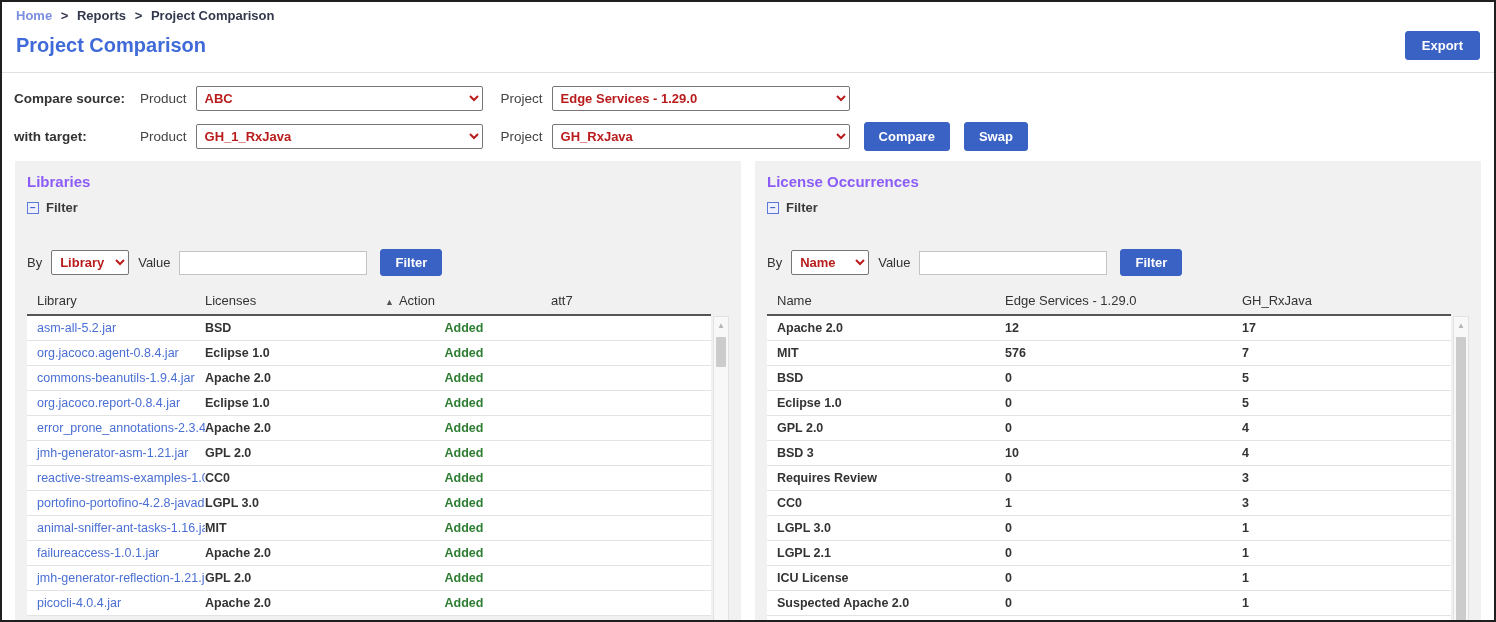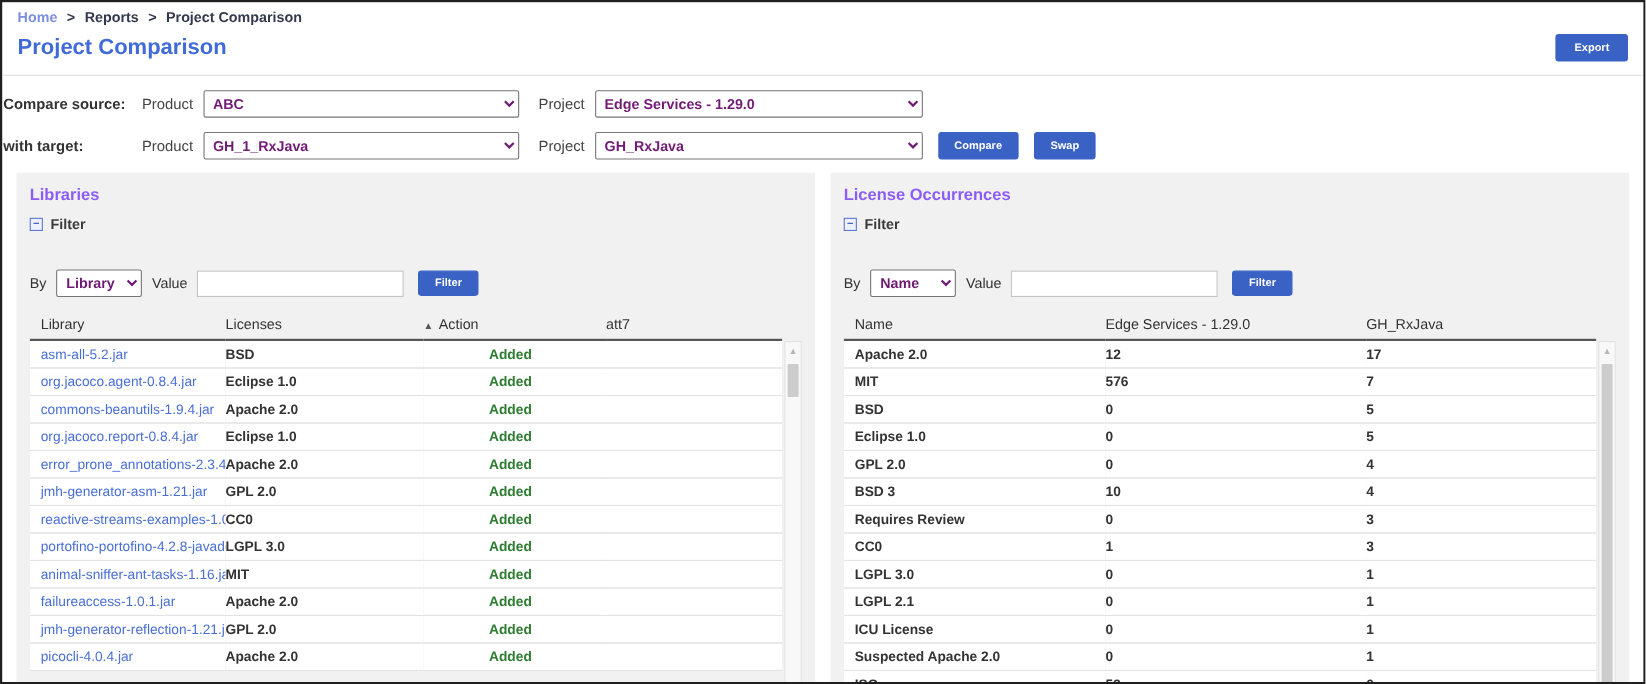--- a/index.html
+++ b/index.html
@@ -6,30 +6,30 @@
   body { font-family:"Liberation Sans", sans-serif; background:#fff; }
   .page { width:1496px; height:622px; border:2px solid #1f1f1f; background:#fff; overflow:hidden; position:relative; }
 
   
   .top { padding:6px 14px 0 14px; border-bottom:1px solid #e0e0e0; }
   .breadcrumb { font-size:13px; font-weight:700; color:#33384d; }
   .crumb-link { color:#7b8ee0; text-decoration:none; cursor:pointer;text-align:right; }
   .crumb-sep { color:#33384d; margin:0 5px; }
   .title-row { display:flex; justify-content:space-between; align-items:center; margin-top:8px; padding-bottom:12px; }
   .page-title { font-size:20px; font-weight:700; color:#3f6ad8; }
-  .btn { background:#3a62c4; color:#fff; font-weight:700; font-size:10px; border:1px solid #3a62c4; border-radius:3px; padding:6px 14px; cursor:pointer; font-family:"Liberation Sans", sans-serif; }
+  .btn { background:#3a62c4; color:#fff; font-weight:700; font-size:13px; border:1px solid #3a62c4; border-radius:3px; padding:6px 14px; cursor:pointer; font-family:"Liberation Sans", sans-serif; }
   .btn-export { padding:6px 16px; }
 
   
-  .form-area { padding:12px 14px 12px 1px; }
+  .form-area { padding:12px 14px 12px 12px; }
   .form-row { display:flex; align-items:center; margin-bottom:12px; font-size:13.5px; color:#333; height:26px; }
   .form-row:last-child { margin-bottom:0; }
   .form-row-label { width:126px; font-weight:700; color:#333; }
   .field-label { margin-right:9px; color:#444; }
-  select { font-family:"Liberation Sans", sans-serif; font-size:13px; font-weight:700; color:#701a75; height:25px; border:1px solid #767676; background:#fff; border-radius:2px; padding:0 4px; }
+  select { font-family:"Liberation Sans", sans-serif; font-size:13px; font-weight:700; color:#b91c1c; height:25px; border:1px solid #767676; background:#fff; border-radius:2px; padding:0 4px; }
   .sel-product { width:287px; margin-right:18px; }
   .sel-project { width:298px; }
   .form-btns { margin-left:14px; display:flex; gap:14px; }
 
   
   .panels { display:flex; gap:14px; padding:0 13px; height:470px; }
   .panel { flex:1; background:#f1f1f1; padding:10px 12px 0 12px; overflow:hidden; }
   .panel-title { font-size:15px; font-weight:700; color:#8b5cf6; margin:2px 0 10px 0; }
   .filter-head { display:flex; align-items:center; gap:7px; font-size:13px; font-weight:700; color:#3a3a3a; margin-bottom:7px; }
   .collapse-icon { width:12px; height:12px; border:1px solid #5a79d8; background:#eef1fb; display:inline-flex; align-items:center; justify-content:center; color:#3f62c8; font-size:10px; line-height:1; font-weight:700; cursor:pointer; }

